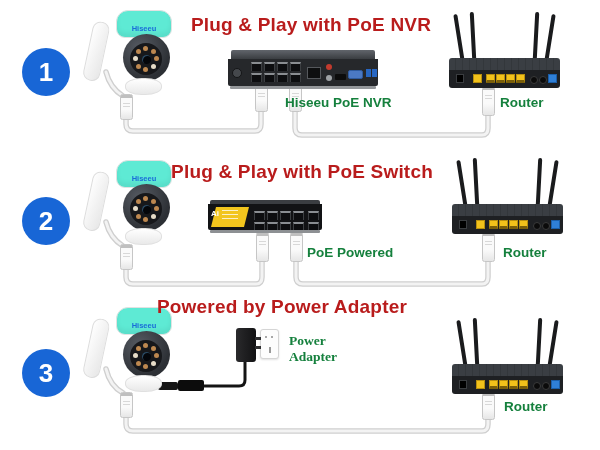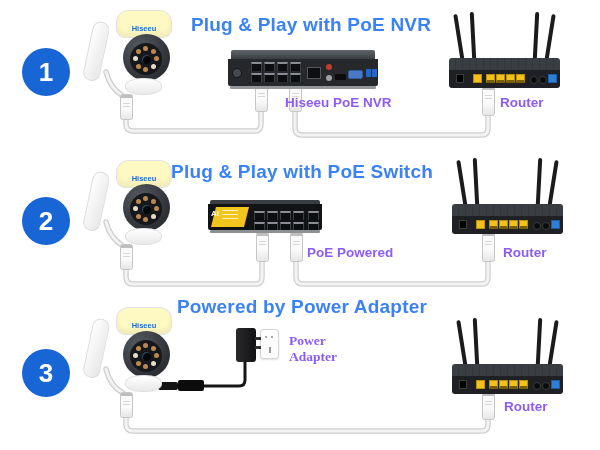--- a/index.html
+++ b/index.html
@@ -3,43 +3,43 @@
 <meta charset="utf-8">
 <style>
   html,body{margin:0;padding:0;background:#fff;}
   body{width:600px;height:450px;position:relative;overflow:hidden;
        font-family:"Liberation Sans",sans-serif;}
 
   
   .badge{position:absolute;width:48px;height:48px;border-radius:50%;
          background:#1866d6;color:#fff;display:flex;align-items:center;justify-content:center;
          font-size:26px;font-weight:700;z-index:4;}
-  .title{position:absolute;color:#3b82f6;font-size:19px;font-weight:700;
+  .title{position:absolute;color:#b91c1c;font-size:19px;font-weight:700;
          text-align:center;letter-spacing:.2px;z-index:4;white-space:nowrap;}
-  .dlabel{position:absolute;color:#8b5cf6;font-size:13.5px;font-weight:700;z-index:4;line-height:1.15;}
+  .dlabel{position:absolute;color:#15803d;font-size:13.5px;font-weight:700;z-index:4;line-height:1.15;}
 
   
   #cables{position:absolute;left:0;top:0;z-index:1;}
   .cable-out{fill:none;stroke:#cfcfcf;stroke-width:5.5;stroke-linecap:round;}
   .cable-in {fill:none;stroke:#f3f3f3;stroke-width:3;stroke-linecap:round;}
   .pwr{fill:none;stroke:#141414;stroke-width:3;stroke-linecap:round;}
 
   
   .rj45{position:absolute;width:13px;z-index:2;border:1px solid #c6c6c6;border-radius:2.5px;
         background:linear-gradient(180deg,#bfbfbf 0 3px,#fafafa 3px 60%,#e6e6e6);box-sizing:border-box;}
   .rj45::after{content:"";position:absolute;left:2px;right:2px;top:8px;height:6px;
         background:repeating-linear-gradient(180deg,#d8d8d8 0 1px,transparent 1px 3px);}
 
   
   .camera{position:absolute;left:88px;width:100px;height:112px;z-index:3;}
   .cam-arm{position:absolute;left:6px;top:14px;width:15px;height:58px;border-radius:8px;
         background:linear-gradient(100deg,#ffffff,#e7e7e7);border:1px solid #ddd;
         transform:rotate(12deg);transform-origin:top center;}
   .cam-cap{position:absolute;left:28px;top:2px;width:54px;height:26px;border-radius:12px 12px 9px 9px;
-        background:#fef9c3;border:1px solid #e2e2e2;box-shadow:inset 0 -4px 5px rgba(0,0,0,.06);}
+        background:#5eead4;border:1px solid #e2e2e2;box-shadow:inset 0 -4px 5px rgba(0,0,0,.06);}
   .cam-logo{display:block;margin-top:13px;text-align:center;font-size:7.5px;font-weight:700;color:#1a6cd8;}
   .cam-head{position:absolute;left:35px;top:26px;width:47px;height:47px;border-radius:50%;
         background:radial-gradient(circle at 35% 30%,#565b63,#2c2f34 70%);}
   .cam-ring{position:absolute;left:7px;top:9px;width:32px;height:32px;border-radius:50%;background:#17181b;}
   .cam-ring::after{content:"";position:absolute;left:12px;top:12px;width:9px;height:9px;border-radius:50%;
         background:#04060a;box-shadow:inset 1px 1px 0 #2b4a63;}
   .dots i{position:absolute;width:5px;height:5px;border-radius:50%;background:#bd8850;}
   .dots i:nth-child(1){left:24px;top:13px;} .dots i:nth-child(2){left:21px;top:21px;background:#e6dcc8;}
   .dots i:nth-child(3){left:13px;top:24px;} .dots i:nth-child(4){left:6px; top:21px;}
   .dots i:nth-child(5){left:3px; top:13px;background:#e6dcc8;} .dots i:nth-child(6){left:6px; top:6px;}
@@ -291,21 +291,21 @@
   <div class="dlabel" style="left:503px;top:245px;">Router</div>
 
   <div class="rj45" style="left:120px;top:244px;height:26px;"></div>
   <div class="rj45" style="left:256px;top:232px;height:30px;"></div>
   <div class="rj45" style="left:290px;top:232px;height:30px;"></div>
   <div class="rj45" style="left:482px;top:232px;height:30px;"></div>
 </section>
 
 <section>
   <div class="badge" style="left:22px;top:349px;">3</div>
-  <div class="title" style="left:152px;top:296px;width:300px;">Powered by Power Adapter</div>
+  <div class="title" style="left:132px;top:296px;width:300px;">Powered by Power Adapter</div>
 
   <div class="camera" style="top:305px;">
     <div class="cam-arm"></div>
     <div class="cam-cap">
       <span class="cam-logo">Hiseeu</span>
     </div>
     <div class="cam-head">
       <div class="cam-ring dots">
           <i></i>
           <i></i>

